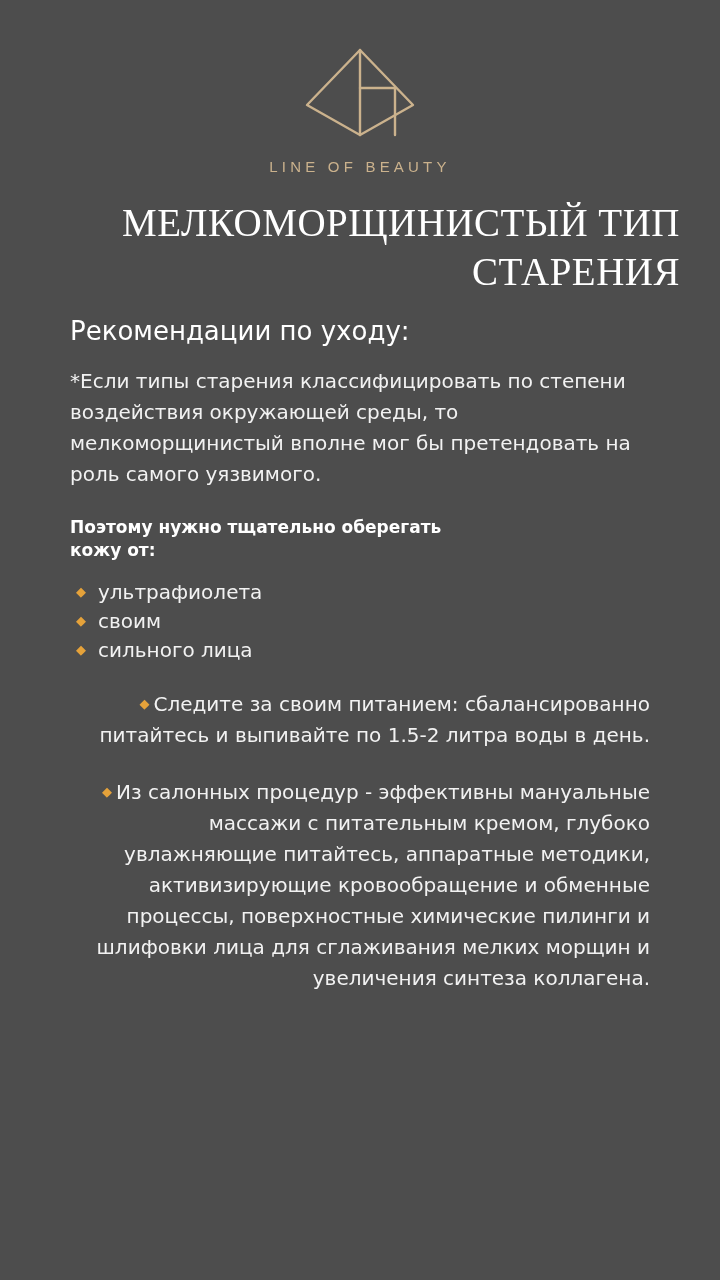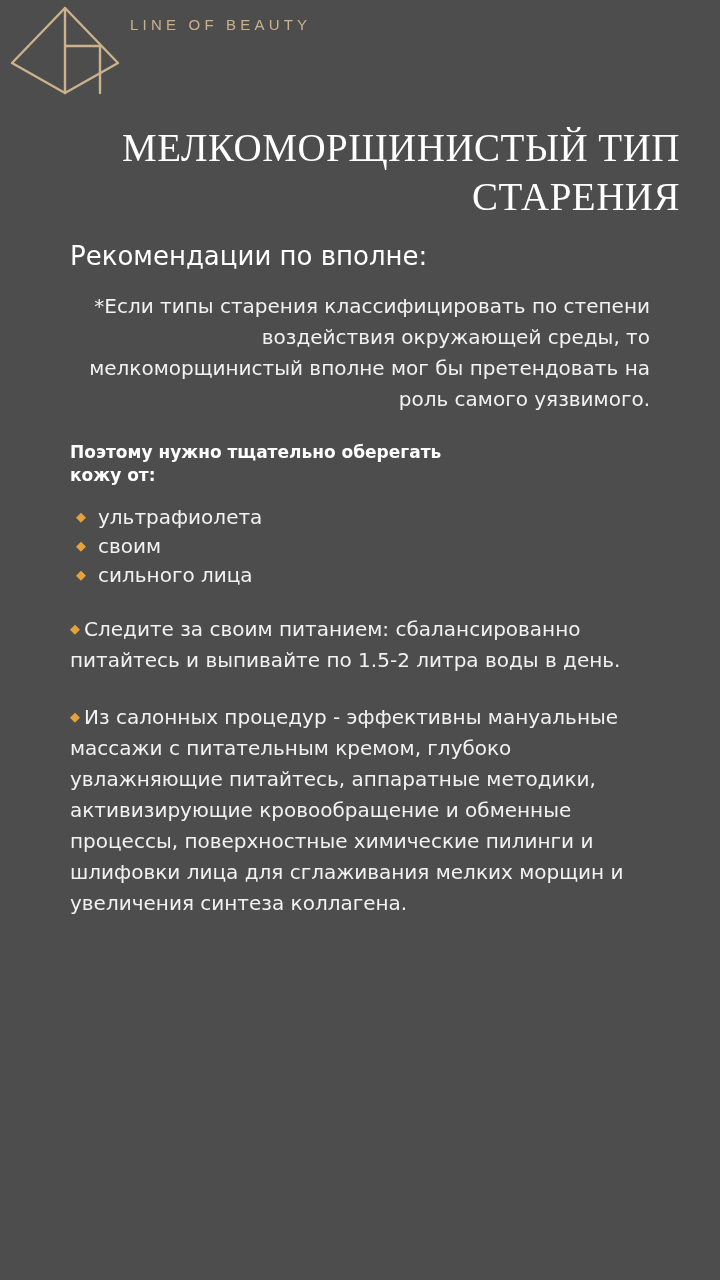--- a/index.html
+++ b/index.html
@@ -17,23 +17,24 @@
   .page {
     position: relative;
     width: 720px;
     height: 1280px;
     background: #4d4d4d;
     box-sizing: border-box;
   }
 
   
   .logo-block {
+    padding-top: 42px;
     display: flex;
-    flex-direction: row;
-    align-items: flex-start;
+    flex-direction: column;
+    align-items: center;
   }
   .logo-mark {
     width: 130px;
     height: 100px;
     display: block;
   }
   .logo-text {
     margin-top: 16px;
     font-family: "Liberation Sans", sans-serif;
     font-size: 15px;
@@ -66,21 +67,20 @@
     font-weight: 400;
     margin-bottom: 18px;
   }
   .para {
     font-family: "DejaVu Sans", sans-serif;
     font-size: 20px;
     line-height: 1.55;
     color: #f2f2f2;
     font-weight: 400;
     margin: 0 0 26px 0;
-    text-align: right;
   }
   .subhead2 {
     font-family: "DejaVu Sans", sans-serif;
     font-size: 17px;
     line-height: 1.35;
     color: #ffffff;
     font-weight: 700;
     margin: 0 0 16px 0;
     max-width: 420px;
   }
@@ -107,20 +107,21 @@
     left: 0;
     top: 7px;
   }
   .note {
     font-family: "DejaVu Sans", sans-serif;
     font-size: 20px;
     line-height: 1.55;
     color: #f2f2f2;
     margin: 0 0 26px 0;
     text-indent: 0;
+    text-align: right;
   }
   .note .dia {
     margin-right: 4px;
     position: relative;
     top: -3px;
   }
 </style>
 </head>
 <body>
 
@@ -136,21 +137,21 @@
         </g>
       </svg>
     </span>
     <div class="logo-text">LINE OF BEAUTY</div>
   </div>
 
   <h1 class="title">МЕЛКОМОРЩИНИСТЫЙ ТИП СТАРЕНИЯ</h1>
 
   <div class="content">
 
-    <div class="subhead">Рекомендации по вполне:</div>
+    <div class="subhead">Рекомендации по уходу:</div>
 
     <p class="para">*Если типы старения классифицировать по степени воздействия окружающей среды, то мелкоморщинистый вполне мог бы претендовать на роль самого уязвимого.</p>
 
     <div class="subhead2">Поэтому нужно тщательно оберегать кожу от:</div>
 
     <ul class="bullets">
       <li>
         <span class="dia">◆</span>
         <span>ультрафиолета</span>
       </li>

